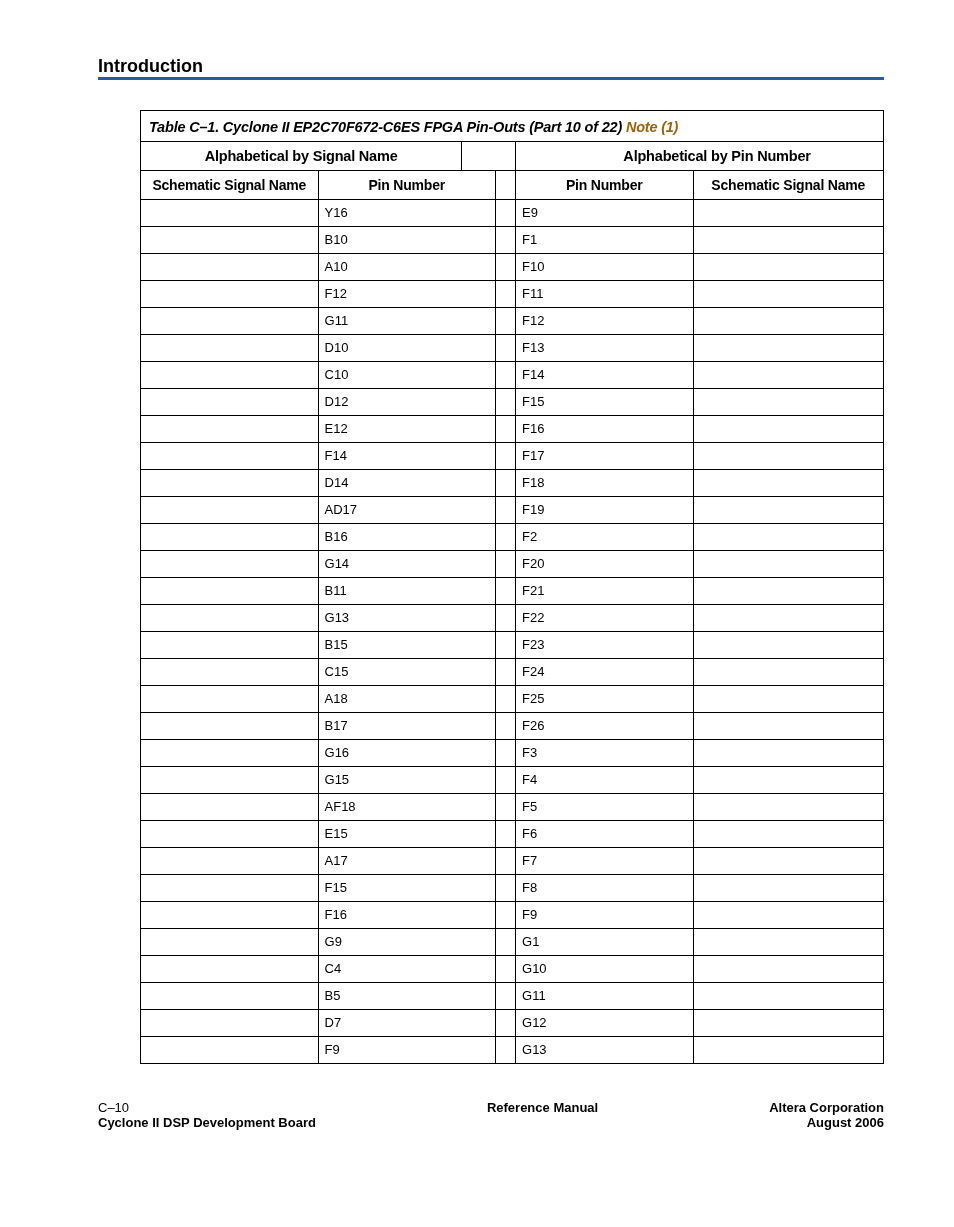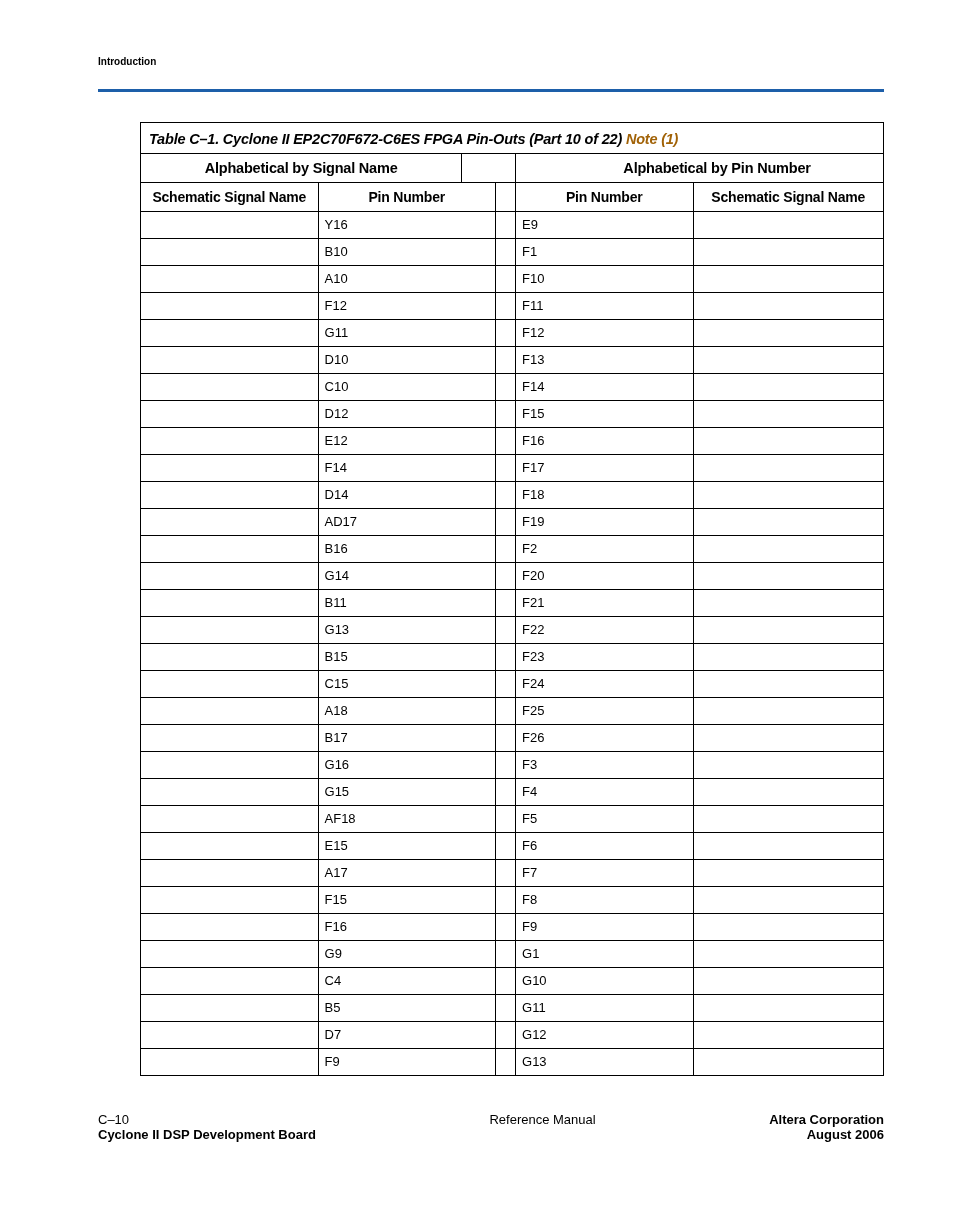--- a/index.html
+++ b/index.html
@@ -9,22 +9,22 @@
     font-family: Helvetica, Arial, sans-serif;
     background: #fff;
     color: #000;
     width: 954px;
   }
   .page {
     padding: 56px 70px 40px 98px;
   }
   .header-section {
     font-weight: bold;
-    font-size: 10px;
-    margin-bottom: 22px;
+    font-size: 18px;
+    margin-bottom: 0;
   }
   .header-rule {
     border: none;
     border-top: 3px solid #1d5fa9;
     margin: 0 0 30px 0;
   }
   .table-wrap {
     border: 1px solid #000;
     margin-left: 42px;
   }
@@ -84,21 +84,21 @@
   .hg1 { width: 356px; border-right: 1px solid #000; }
   .hg2 { width: 368px; }
   .footer {
     display: flex;
     justify-content: space-between;
     margin-top: 36px;
     font-size: 13px;
     margin-left: 0;
   }
   .footer .left { text-align: left; }
-  .footer .center { text-align: center; font-weight: normal; }
+  .footer .center { text-align: center; font-weight: bold; }
   .footer .right { text-align: right; font-weight: bold; }
   .footer .left .pno { font-weight: normal; }
   .footer .left .sub { font-weight: bold; }
 </style>
 </head>
 <body>
 
 <div class="page">
   <div class="header-section">Introduction</div>
   <hr class="header-rule">

